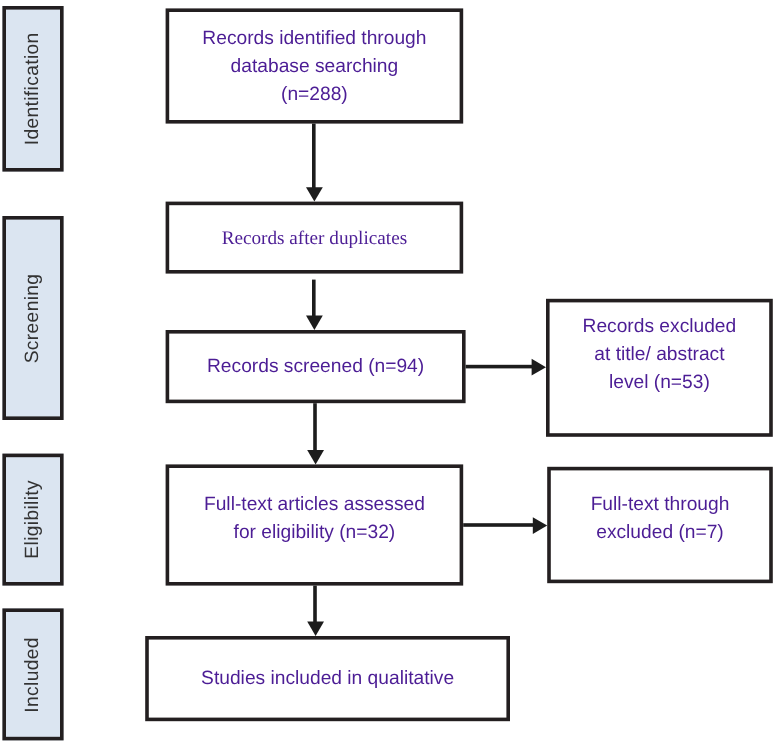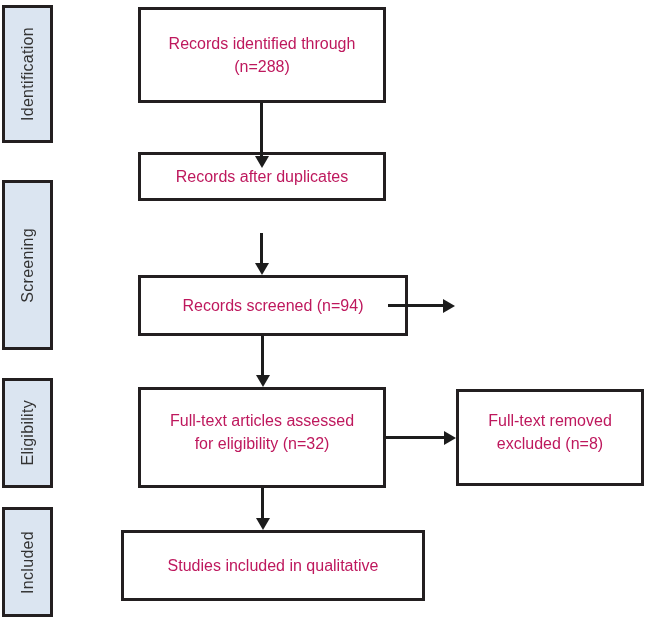--- a/index.html
+++ b/index.html
@@ -40,21 +40,21 @@
     position: absolute;
     background: #ffffff;
     border: 3px solid #231f20;
     display: flex;
     flex-direction: column;
     align-items: center;
     justify-content: center;
     text-align: center;
     font-size: 16px;
     line-height: 23px;
-    color: #be185d;
+    color: #4c1d95;
     padding: 2px 4px;
   }
   .fbox.pad-bottom { padding-bottom: 14px; }
   .fbox.top-align { justify-content: flex-start; padding-top: 9px; }
 
   
   .varrow {
     position: absolute;
     width: 3px;
     background: #1c1c1c;
@@ -87,22 +87,22 @@
     border-left: 12px solid #1c1c1c;
   }
 
   
   #stage-identification { top: 5px;   height: 138px; }
   #stage-screening      { top: 180px; height: 170px; }
   #stage-eligibility    { top: 378px; height: 110px; }
   #stage-included       { top: 507px; height: 110px; }
 
   #box-identified   { left: 138px; top: 7px;   width: 248px; height: 96px; }
-  #box-duplicates   { left: 138px; top: 152px; width: 248px; height: 49px; }
-  #box-screened     { left: 138px; top: 275px; width: 270px; height: 61px; text-align: right; }
+  #box-duplicates   { left: 138px; top: 168px; width: 248px; height: 60px; font-family: Liberation Serif, serif; }
+  #box-screened     { left: 138px; top: 275px; width: 250px; height: 61px; text-align: right; }
   #box-assessed     { left: 138px; top: 387px; width: 248px; height: 101px; }
   #box-synthesis    { left: 121px; top: 530px; width: 304px; height: 71px; }
 
   #box-excl-title    { left: 455px; top: 249px; width: 189px; height: 115px; }
   #box-excl-fulltext { left: 456px; top: 389px; width: 188px; height: 97px; }
 
   #arrow-a1 { left: 260px; top: 103px; height: 54px; }
   #arrow-a2 { left: 260px; top: 233px; height: 31px; }
   #arrow-a3 { left: 261px; top: 336px; height: 40px; }
   #arrow-a4 { left: 261px; top: 488px; height: 31px; }
@@ -122,44 +122,50 @@
   </div>
   <div class="stage" id="stage-eligibility">
     <span class="vtext">Eligibility</span>
   </div>
   <div class="stage" id="stage-included">
     <span class="vtext">Included</span>
   </div>
 
   <div class="fbox" id="box-identified">
     <div>Records identified through</div>
+    <div>database searching</div>
     <div>(n=288)</div>
   </div>
 
   <div class="fbox" id="box-duplicates">
     <div>Records after duplicates</div>
   </div>
 
   <div class="fbox" id="box-screened">
     <div>Records screened (n=94)</div>
   </div>
 
   <div class="fbox pad-bottom" id="box-assessed">
     <div>Full-text articles assessed</div>
     <div>for eligibility (n=32)</div>
   </div>
 
   <div class="fbox" id="box-synthesis">
     <div>Studies included in qualitative</div>
   </div>
 
+  <div class="fbox top-align" id="box-excl-title">
+    <div>Records excluded</div>
+    <div>at title/ abstract</div>
+    <div>level (n=53)</div>
+  </div>
 
   <div class="fbox pad-bottom" id="box-excl-fulltext">
-    <div>Full-text removed</div>
-    <div>excluded (n=8)</div>
+    <div>Full-text through</div>
+    <div>excluded (n=7)</div>
   </div>
 
   <div class="varrow" id="arrow-a1"></div>
   <div class="varrow" id="arrow-a2"></div>
   <div class="varrow" id="arrow-a3"></div>
   <div class="varrow" id="arrow-a4"></div>
   <div class="harrow" id="arrow-h1"></div>
   <div class="harrow" id="arrow-h2"></div>
 
 </div>

